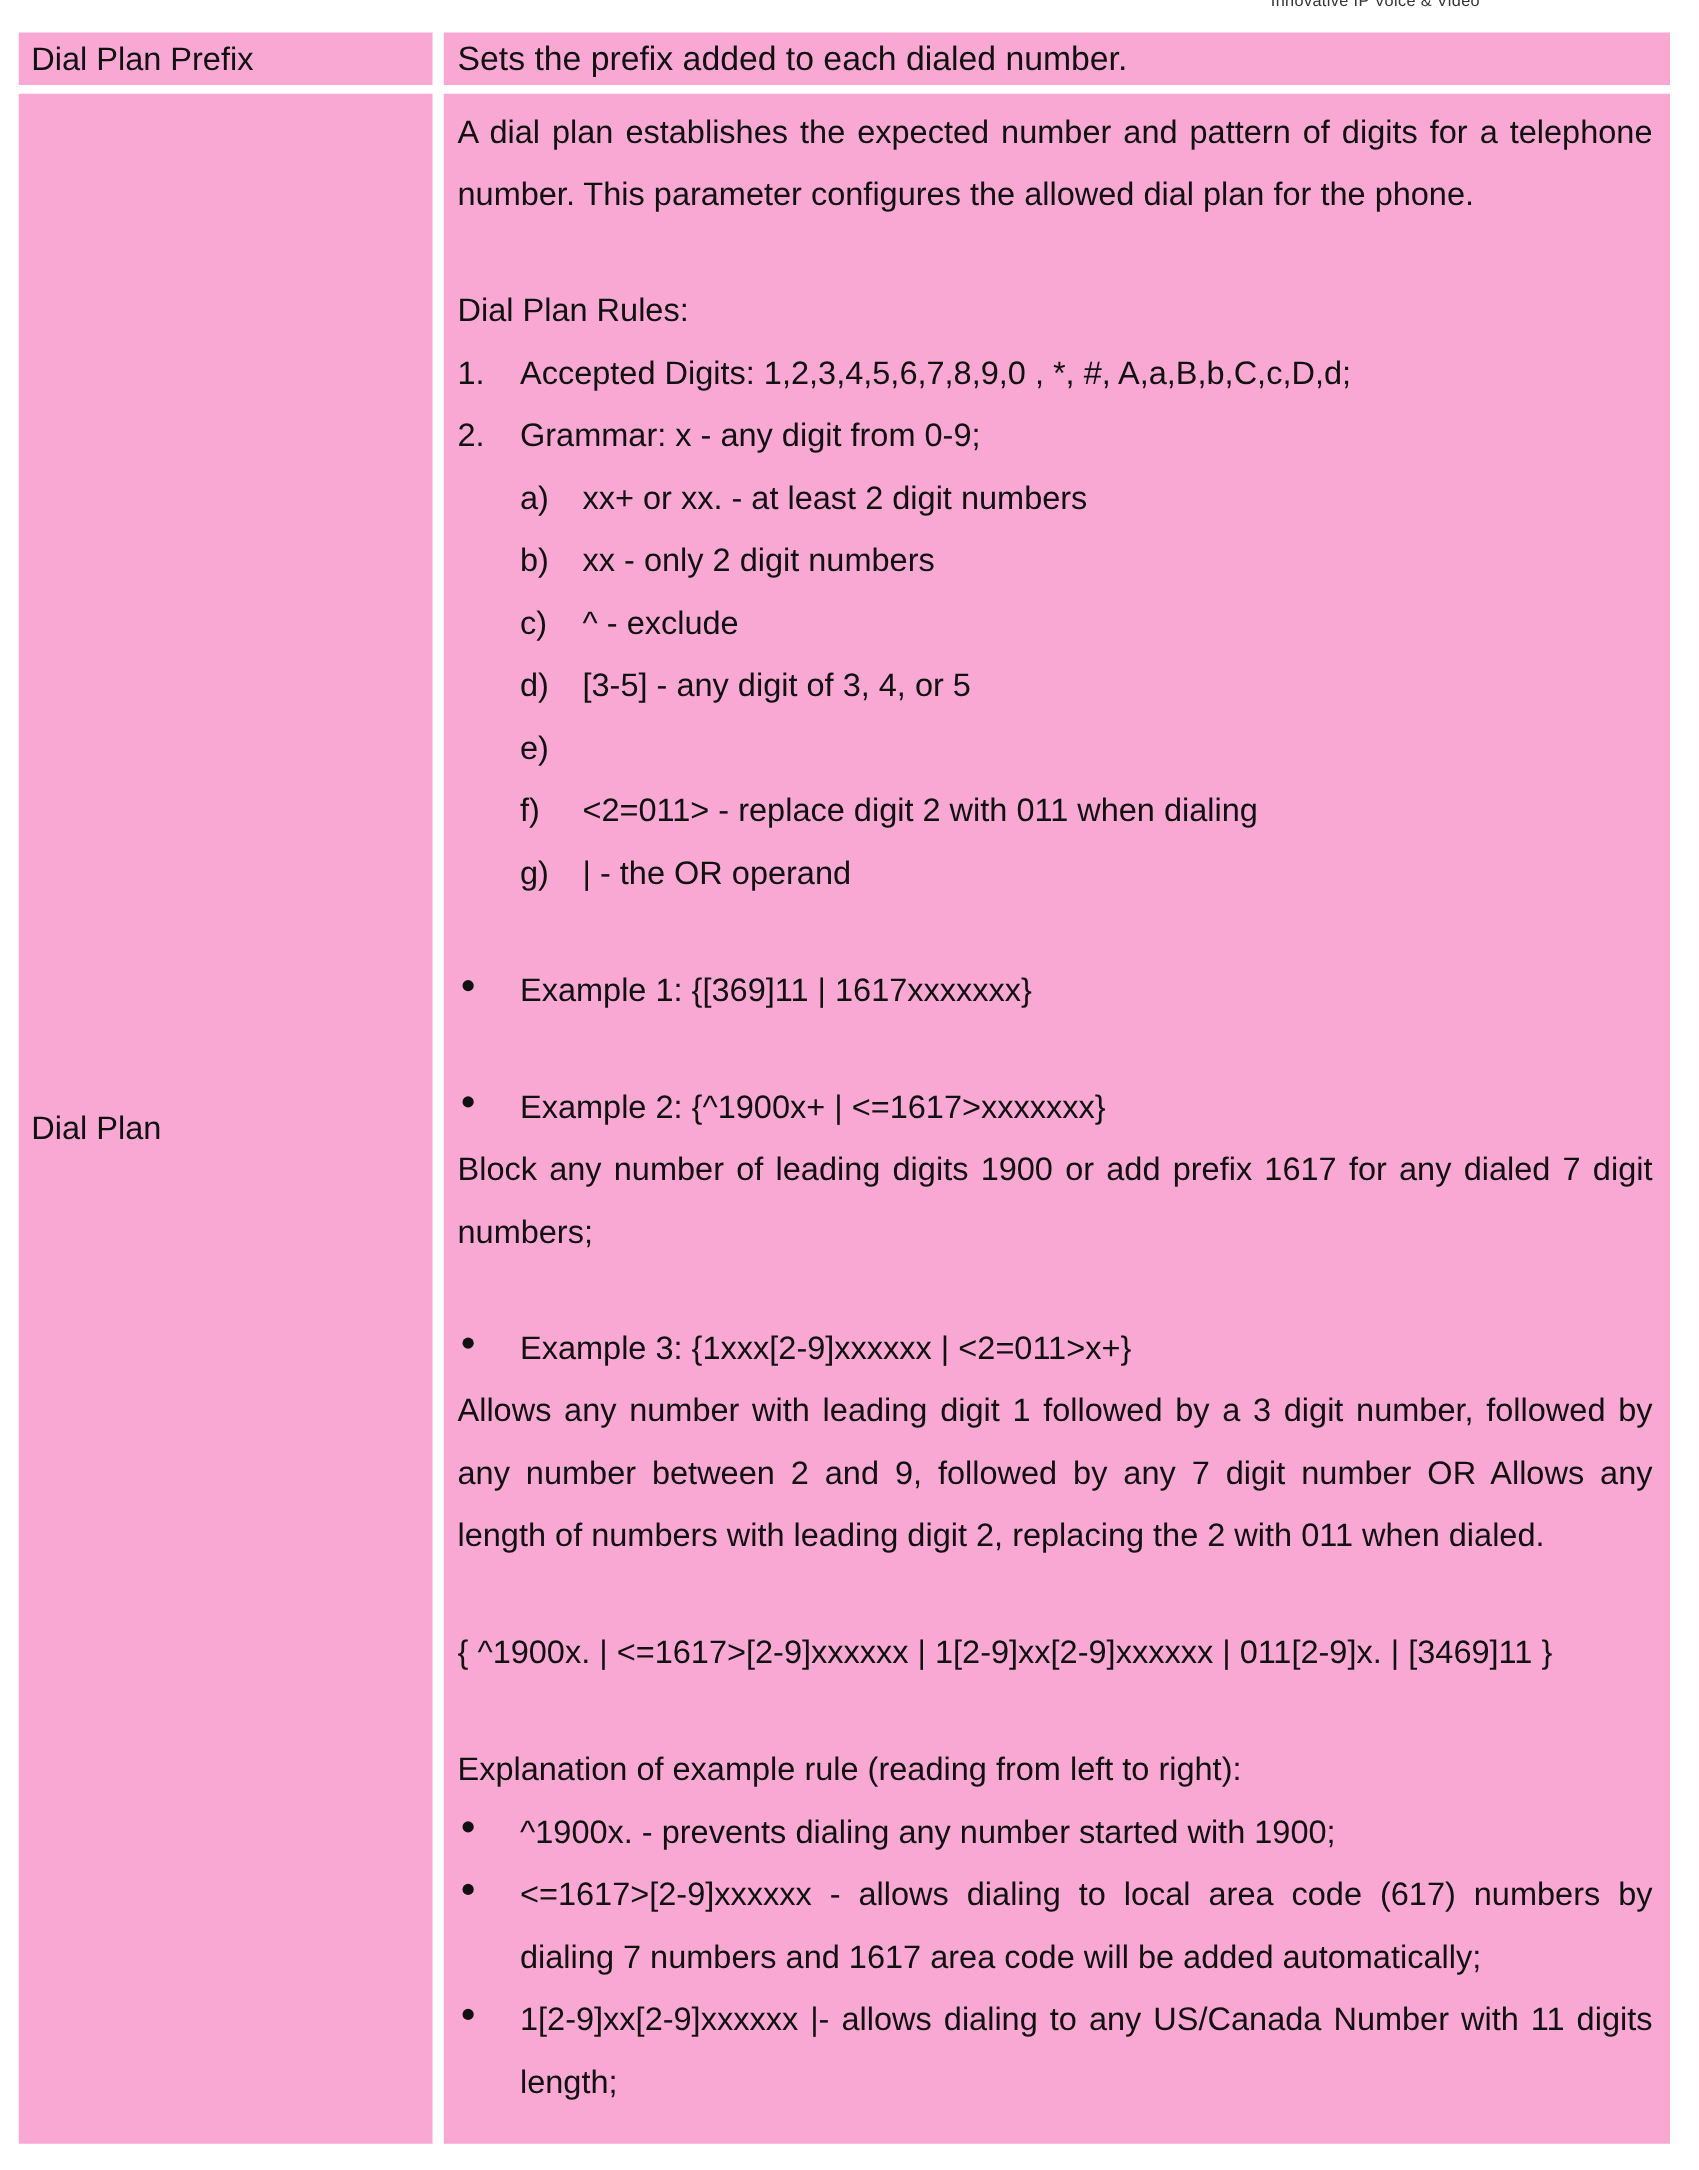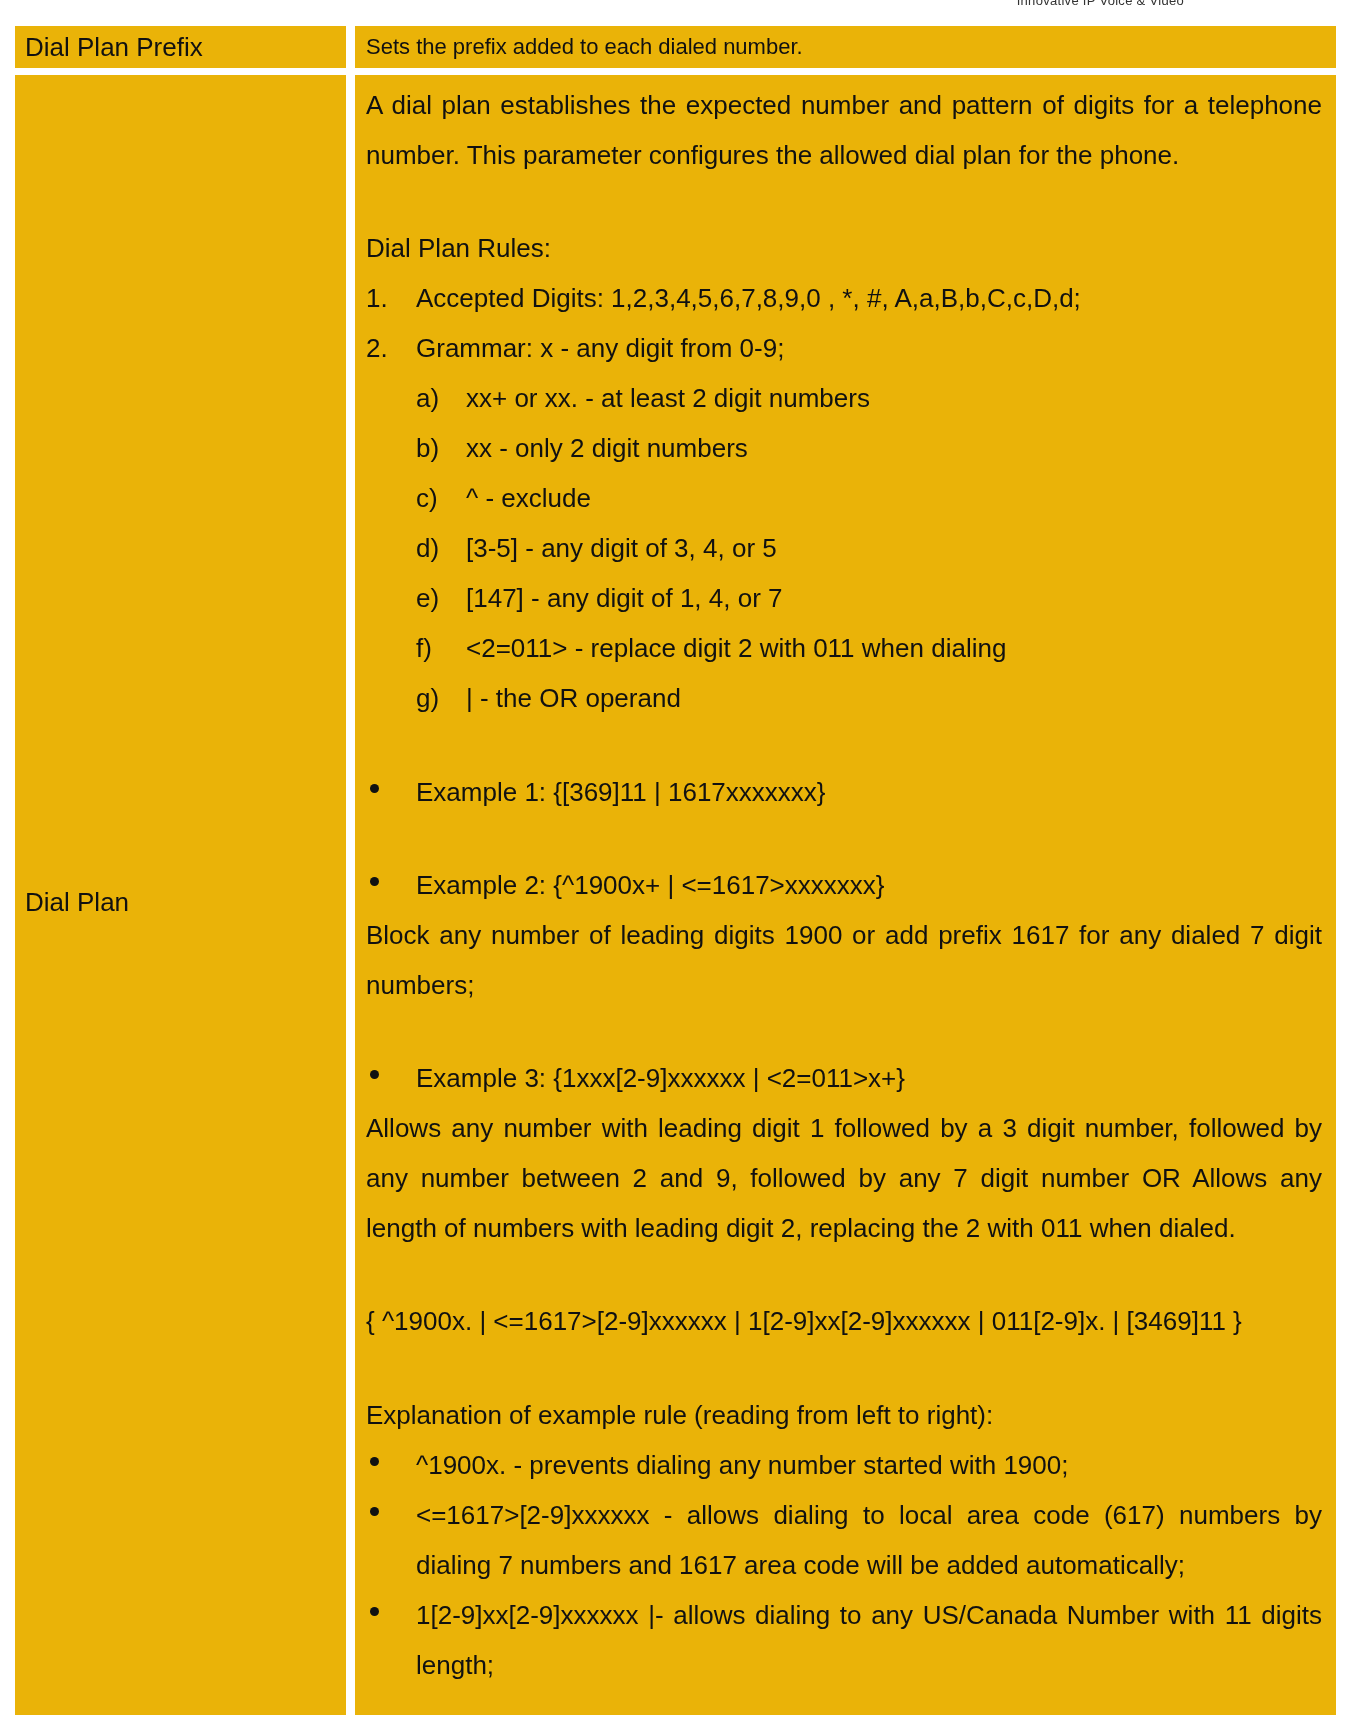--- a/index.html
+++ b/index.html
@@ -5,32 +5,32 @@
   html, body { margin: 0; padding: 0; background: #ffffff; }
   body {
     width: 1359px; height: 1736px; position: relative; overflow: hidden;
     font-family: "Liberation Sans", sans-serif; color: #111111;
   }
   .page-header {
     position: absolute; top: -7px; right: 175px;
     font-size: 13px; color: #333; letter-spacing: 0.3px;
   }
   .cell {
-    position: absolute; background: #eab308; box-sizing: border-box;
+    position: absolute; background: #f9a8d4; box-sizing: border-box;
   }
   .c-left { left: 15px; width: 331px; }
   .c-right { left: 355px; width: 981px; }
   .row1 { top: 26px; height: 42px; }
   .row2 { top: 75px; height: 1640px; }
   .label-text {
     position: absolute; left: 10px; font-size: 26px; line-height: 30px;
   }
   .row1 .label-text { top: 6px; }
   .row2 .label-text { top: 812px; }
-  .row1 .desc-text { position: absolute; left: 11px; top: 6px; font-size: 22px; line-height: 30px; }
+  .row1 .desc-text { position: absolute; left: 11px; top: 6px; font-size: 27px; line-height: 30px; }
 
   .content {
     position: absolute; left: 11px; top: 5px; width: 956px;
     font-size: 26px; line-height: 50px;
   }
   .content p { margin: 0; }
   .justify { text-align: justify; text-align-last: left; }
   .gap { height: 43.3px; }
   .num-item { display: flex; }
   .num-item .marker { width: 50px; flex: none; }
@@ -87,21 +87,20 @@
       <div class="alpha-item">
         <span class="marker">c)</span>
         <span>^ - exclude</span>
       </div>
       <div class="alpha-item">
         <span class="marker">d)</span>
         <span>[3-5] - any digit of 3, 4, or 5</span>
       </div>
       <div class="alpha-item">
         <span class="marker">e)</span>
-        <span>[147] - any digit of 1, 4, or 7</span>
       </div>
       <div class="alpha-item">
         <span class="marker">f)</span>
         <span>&lt;2=011&gt; - replace digit 2 with 011 when dialing</span>
       </div>
       <div class="alpha-item">
         <span class="marker">g)</span>
         <span>| - the OR operand</span>
       </div>
 

